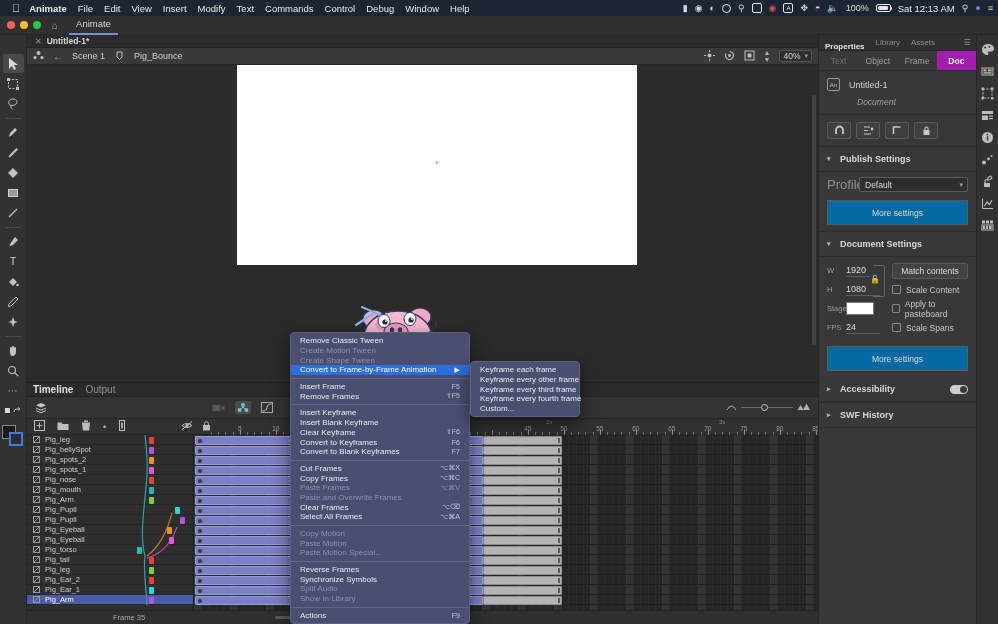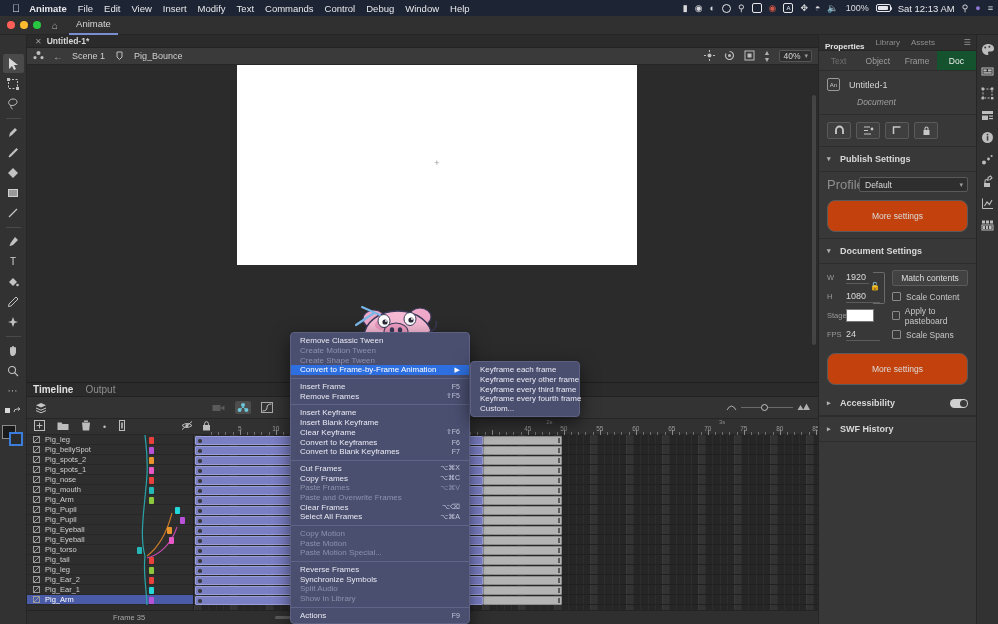--- a/index.html
+++ b/index.html
@@ -135,21 +135,21 @@
     padding-left:6px; border-bottom:1px solid #262626; position:relative;
   }
   .props-tabs .pt { font-size:8px; margin-right:11px; color:#8e8e8e; }
   .props-tabs .pt.active { color:#e4e4e4; font-weight:bold;margin-top:8px; }
   .props-tabs .menu-ic { position:absolute; right:5px; color:#9a9a9a; font-size:8px; }
   .segrow { display:flex; height:20px; background:#383838; border-bottom:1px solid #2d2d2d; }
   .seg {
     flex:1; display:flex; align-items:center; justify-content:center;
     font-size:8.5px; color:#9e9e9e;
   }
-  .seg.active { background:#14532d; color:#efefef; font-weight:normal; }
+  .seg.active { background:#a21caf; color:#efefef; font-weight:bold; }
   .docinfo { padding:7px 8px 3px 8px; }
   .docinfo .row1 { display:flex; align-items:center; gap:9px; }
   .ae-ic {
     width:13px; height:13px; border:1px solid #9a9a9a; border-radius:2px;
     display:flex; align-items:center; justify-content:center; font-size:6px; color:#c9c9c9;
   }
   .docinfo .dname { font-size:9px; color:#d4d4d4; }
   .docinfo .dtype { font-size:8.5px; color:#9e9e9e; font-style:italic; margin:6px 0 0 30px; }
   .iconrow {
     display:flex; gap:5px; padding:7px 8px; border-top:1px solid #2d2d2d;
@@ -175,22 +175,22 @@
   }
   .field { display:flex; align-items:center; padding:5px 8px; gap:6px; }
   .field .lbl { font-size:13px; color:#8e8e8e; width:26px; }
   .select {
     flex:1; height:15px; background:#2e2e2e; border:1px solid #5a5a5a; border-radius:2px;
     display:flex; align-items:center; padding:0 5px; font-size:8.5px; color:#d8d8d8;
     position:relative;
   }
   .select .cv { position:absolute; right:4px; font-size:7px; color:#a0a0a0; }
   .wbtn {
-    margin:3px 8px 6px 8px; height:32px; background:#c2410c; border:1px solid #5a5a5a;
-    border-radius:8px; display:flex; align-items:center; justify-content:center;
+    margin:3px 8px 6px 8px; height:25px; background:#0369a1; border:1px solid #5a5a5a;
+    border-radius:0; display:flex; align-items:center; justify-content:center;
     font-size:8.5px; color:#ddd;
   }
   .dsgrid { padding:4px 8px 6px 8px; position:relative; }
   .dsrow { display:flex; align-items:center; height:19px; gap:5px; }
   .dsrow .k { font-size:7.5px; color:#9a9a9a; width:14px; }
   .numf {
     width:34px; font-size:9px; color:#dcdcdc; border-bottom:1px solid #5c5c5c;
     padding-bottom:1px;
   }
   .lockbr {

